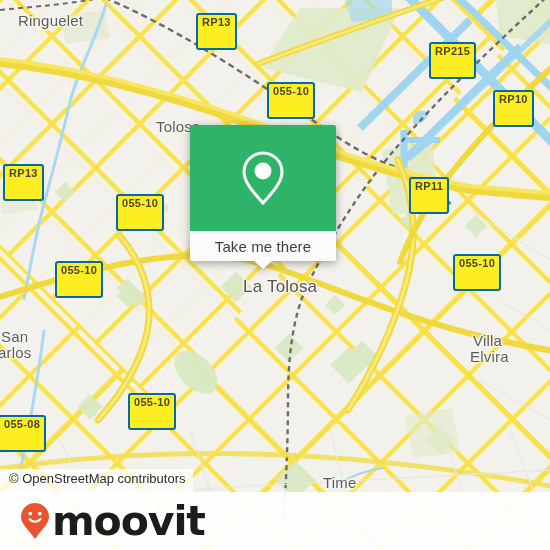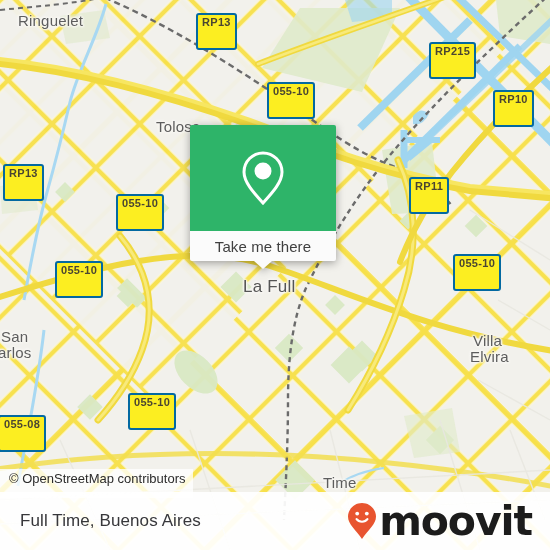--- a/index.html
+++ b/index.html
@@ -271,21 +271,21 @@
       <g stroke="#e8e7e0" stroke-width="1.4" fill="none" opacity="0.9">
         <path d="M0 500 L550 470 M0 524 L550 500 M60 440 L110 550 M190 430 L230 550
                  M330 430 L360 550 M440 420 L480 550 M510 430 L545 520"></path>
         <path d="M470 210 L550 260 M498 300 L550 330 M478 380 L550 420"></path>
       </g>
     </g>
   </svg>
 
   <div class="place-label" style="left:18px;  top:12px;">Ringuelet</div>
   <div class="place-label" style="left:156px; top:118px;">Tolosa</div>
-  <div class="place-label big" style="left:243px; top:277px;">La Full</div>
+  <div class="place-label big" style="left:243px; top:277px;">La Tolosa</div>
   <div class="place-label" style="left:1px;   top:328px;">San</div>
   <div class="place-label" style="left:-2px;  top:344px;">arlos</div>
   <div class="place-label" style="left:473px; top:332px;">Villa</div>
   <div class="place-label" style="left:470px; top:348px;">Elvira</div>
   <div class="place-label" style="left:323px; top:474px;">Time</div>
 
   <div class="shield" style="left:196px; top:13px;">RP13</div>
   <div class="shield" style="left:412px; top:42px;margin-left:17px;">RP215</div>
   <div class="shield" style="left:267px; top:82px;">055-10</div>
   <div class="shield" style="left:493px; top:90px;">RP10</div>
@@ -306,21 +306,20 @@
     </div>
     <div id="popup-action">
       <span id="popup-action-label">Take me there</span>
       <div id="popup-tail"></div>
     </div>
   </div>
 
   <div id="attribution">© OpenStreetMap contributors</div>
 
   <div id="footer">
-    <div id="footer-title">Full Time, Buenos Aires</div>
     <div id="brand">
       <svg width="30" height="38" viewBox="0 0 30 38">
         <path d="M15 1 C 7.3 1, 1 7.2, 1 14.6 C 1 22.6, 9 28, 15 37 C 21 28, 29 22.6, 29 14.6 C 29 7.2, 22.7 1, 15 1 Z" fill="#e8542f"></path>
         <circle cx="10.2" cy="11.6" r="1.9" fill="#ffffff"></circle>
         <circle cx="19.8" cy="11.6" r="1.9" fill="#ffffff"></circle>
         <path d="M9.6 17.2 C 12 20.6, 18 20.6, 20.4 17.2" fill="none" stroke="#ffffff" stroke-width="2.2" stroke-linecap="round"></path>
       </svg>
       <span id="brand-wordmark">moovit</span>
     </div>
   </div>

